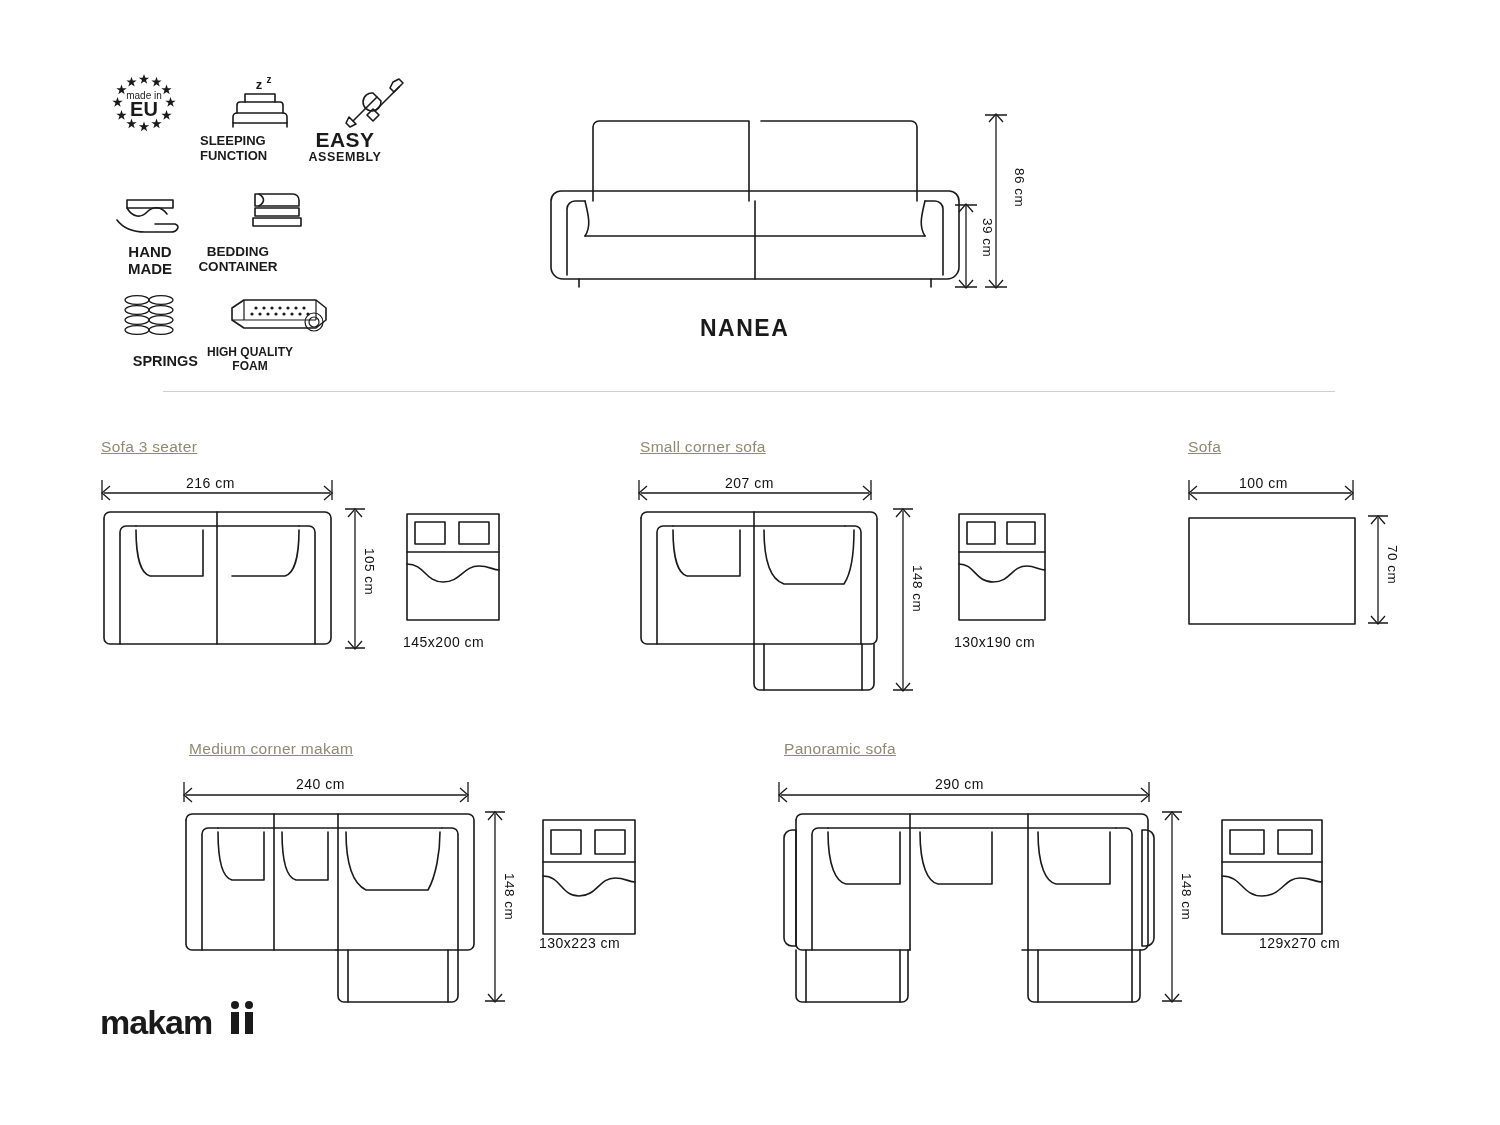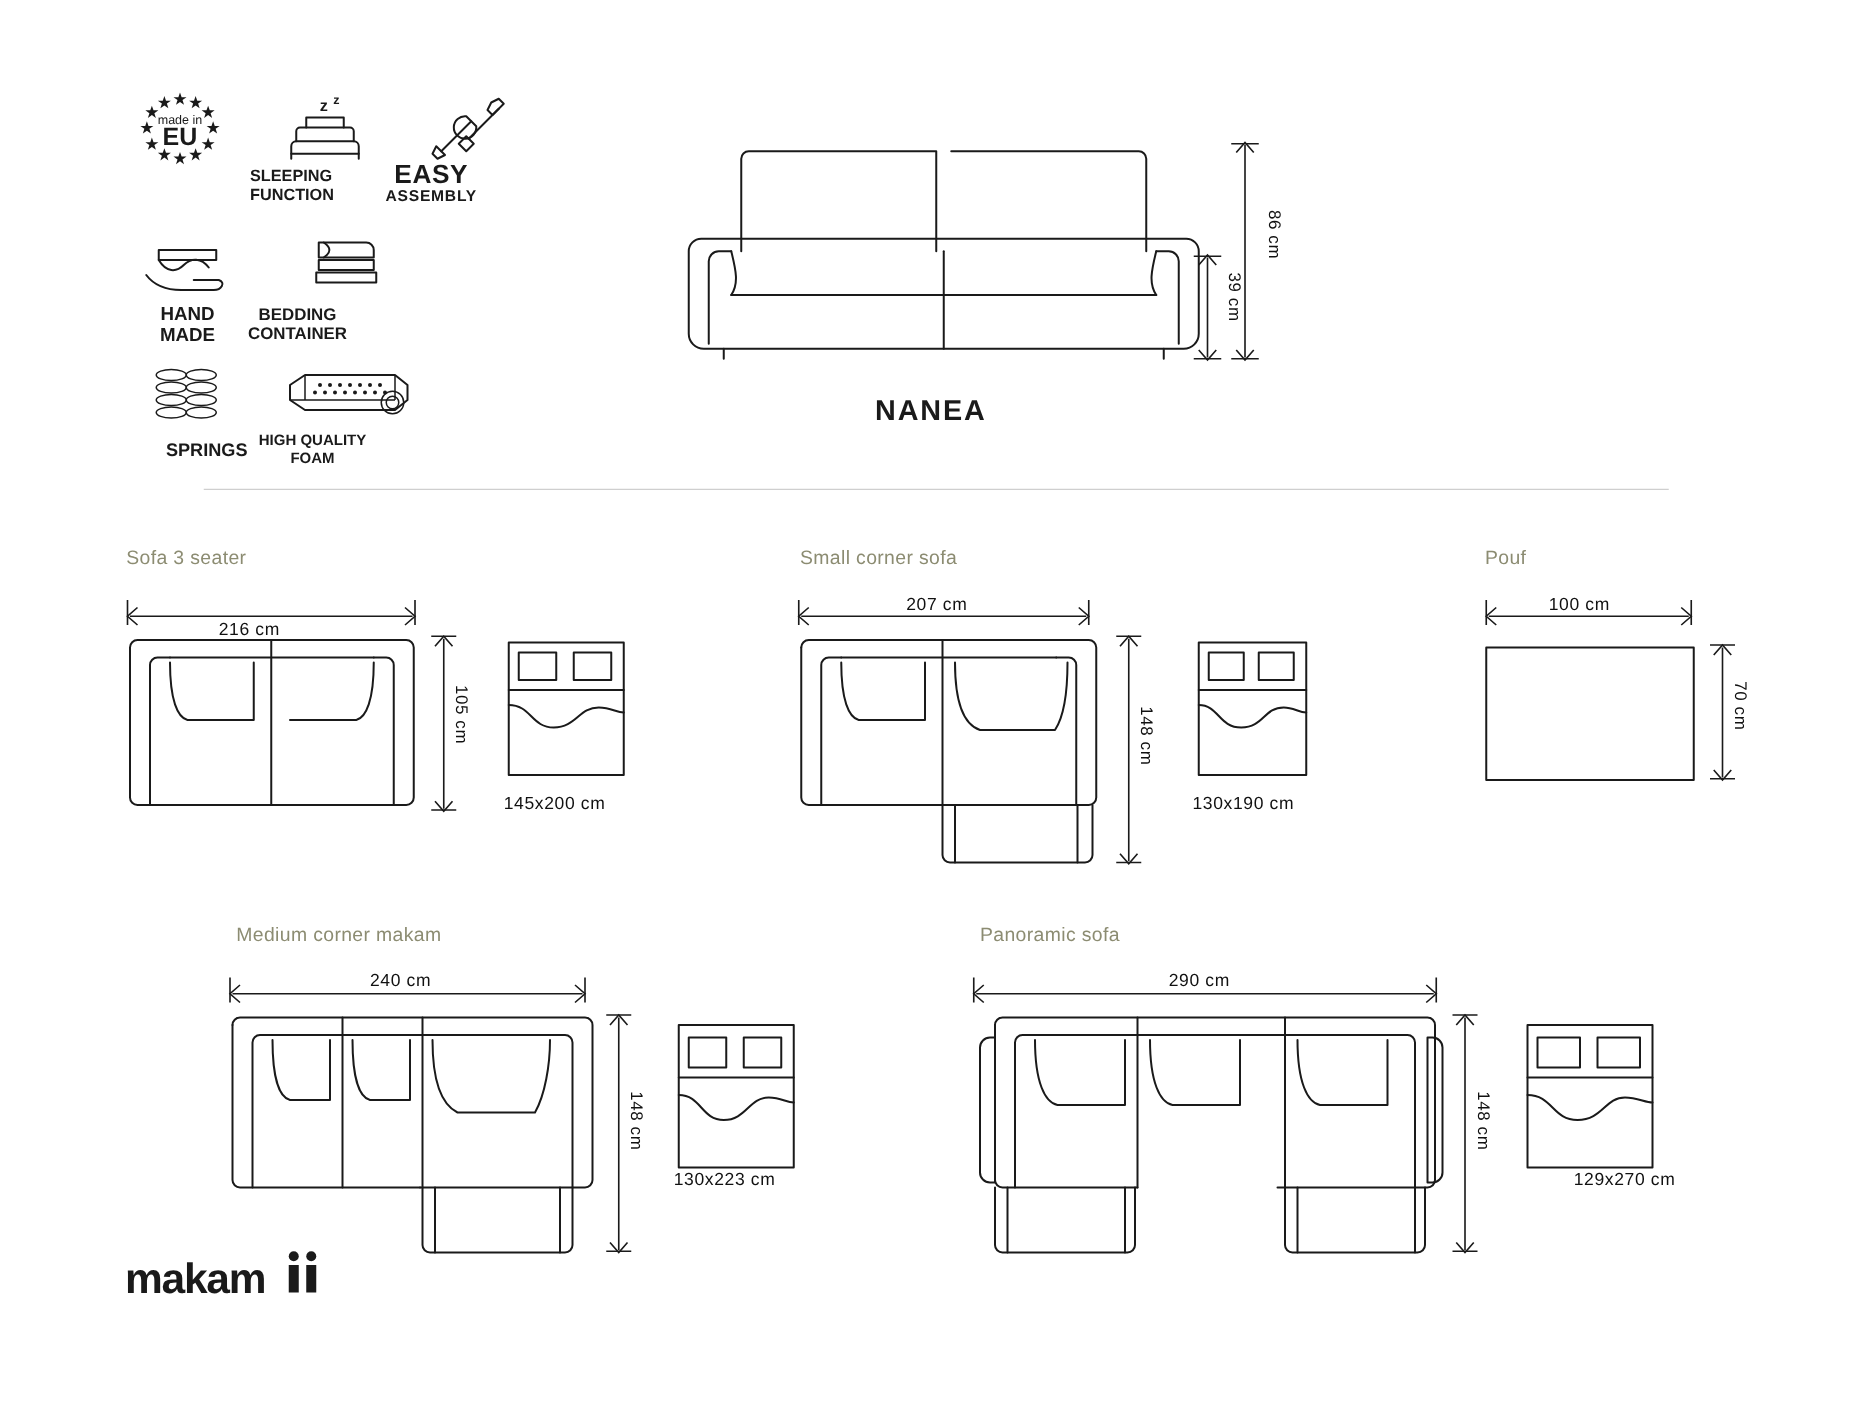--- a/index.html
+++ b/index.html
@@ -22,21 +22,21 @@
   
   #hero-sofa{left:545px;top:105px;}
   #hero-name{left:700px;top:315px;font-size:23px;font-weight:bold;letter-spacing:1.5px;}
   .dimlabel{font-size:13.5px;color:#111;writing-mode:vertical-rl;text-orientation:mixed;letter-spacing:.5px;}
   .dimlabel-h{font-size:14px;color:#111;letter-spacing:.5px;}
 
   
   #divider{left:163px;top:391px;width:1172px;height:1px;background:#cfcfcf;}
 
   
-  .sect-title{font-size:15.5px;color:#8c8c72;letter-spacing:.3px;}
+  .sect-title{font-size:15.5px;color:#8c8c72;letter-spacing:.3px;text-decoration:underline;}
 
   
   #logo{left:100px;top:1000px;}
 
   svg{display:block;overflow:visible;}
   .ln{fill:none;stroke:#1a1a1a;stroke-width:1.6;stroke-linejoin:round;stroke-linecap:round;}
   .ln-thin{fill:none;stroke:#1a1a1a;stroke-width:1.2;}
   .ln-dim{fill:none;stroke:#1a1a1a;stroke-width:1.3;}
   .fillblk{fill:#1a1a1a;}
 </style>
@@ -254,21 +254,21 @@
 <div class="abs sect-title" style="left:101px;top:438px;">Sofa 3 seater</div>
 
 <div class="abs" style="left:98px;top:480px;">
   <svg width="238" height="20" viewBox="0 0 238 20">
     <path class="ln-dim" d="M6 13 h226"></path>
     <path class="ln-dim" d="M12 6 l-8 7 8 7"></path>
     <path class="ln-dim" d="M226 6 l8 7 -8 7"></path>
     <path class="ln-dim" d="M4 0 v20 M234 0 v20"></path>
   </svg>
 </div>
-<div class="abs dimlabel-h" style="left:175px;top:475px;margin-top:20px;">216 cm</div>
+<div class="abs dimlabel-h" style="left:186px;top:475px;">216 cm</div>
 
 <div class="abs" style="left:100px;top:508px;">
   <svg width="235" height="140" viewBox="0 0 235 140">
     <path class="ln" d="M4 10 a6 6 0 0 1 6 -6 h215 a6 6 0 0 1 6 6 v120 a6 6 0 0 1 -6 6 h-215 a6 6 0 0 1 -6 -6 z"></path>
     <path class="ln" d="M20 136 v-112 a6 6 0 0 1 6 -6 h10"></path>
     <path class="ln" d="M215 136 v-112 a6 6 0 0 0 -6 -6 h-10"></path>
     <path class="ln" d="M36 18 h163"></path>
     <path class="ln" d="M117 4 v132"></path>
     <path class="ln" d="M36 22 c0 30 6 44 14 46 h53 v-46"></path>
     <path class="ln" d="M199 22 c0 30 -6 44 -14 46 h-53"></path>
@@ -339,21 +339,21 @@
   <svg width="90" height="110" viewBox="0 0 90 110">
     <path class="ln" d="M2 2 h86 v106 h-86 z"></path>
     <path class="ln" d="M2 40 h86"></path>
     <path class="ln" d="M10 10 h28 v22 h-28 z"></path>
     <path class="ln" d="M50 10 h28 v22 h-28 z"></path>
     <path class="ln" d="M2 52 c16 0 16 18 34 18 c18 0 18 -16 34 -16 c8 0 12 4 18 4"></path>
   </svg>
 </div>
 <div class="abs dimlabel-h" style="left:954px;top:634px;">130x190 cm</div>
 
-<div class="abs sect-title" style="left:1188px;top:438px;">Pouf</div>
+<div class="abs sect-title" style="left:1188px;top:438px;">Sofa</div>
 
 <div class="abs" style="left:1185px;top:480px;">
   <svg width="172" height="20" viewBox="0 0 172 20">
     <path class="ln-dim" d="M6 13 h160"></path>
     <path class="ln-dim" d="M12 6 l-8 7 8 7"></path>
     <path class="ln-dim" d="M160 6 l8 7 -8 7"></path>
     <path class="ln-dim" d="M4 0 v20 M168 0 v20"></path>
   </svg>
 </div>
 <div class="abs dimlabel-h" style="left:1239px;top:475px;">100 cm</div>

